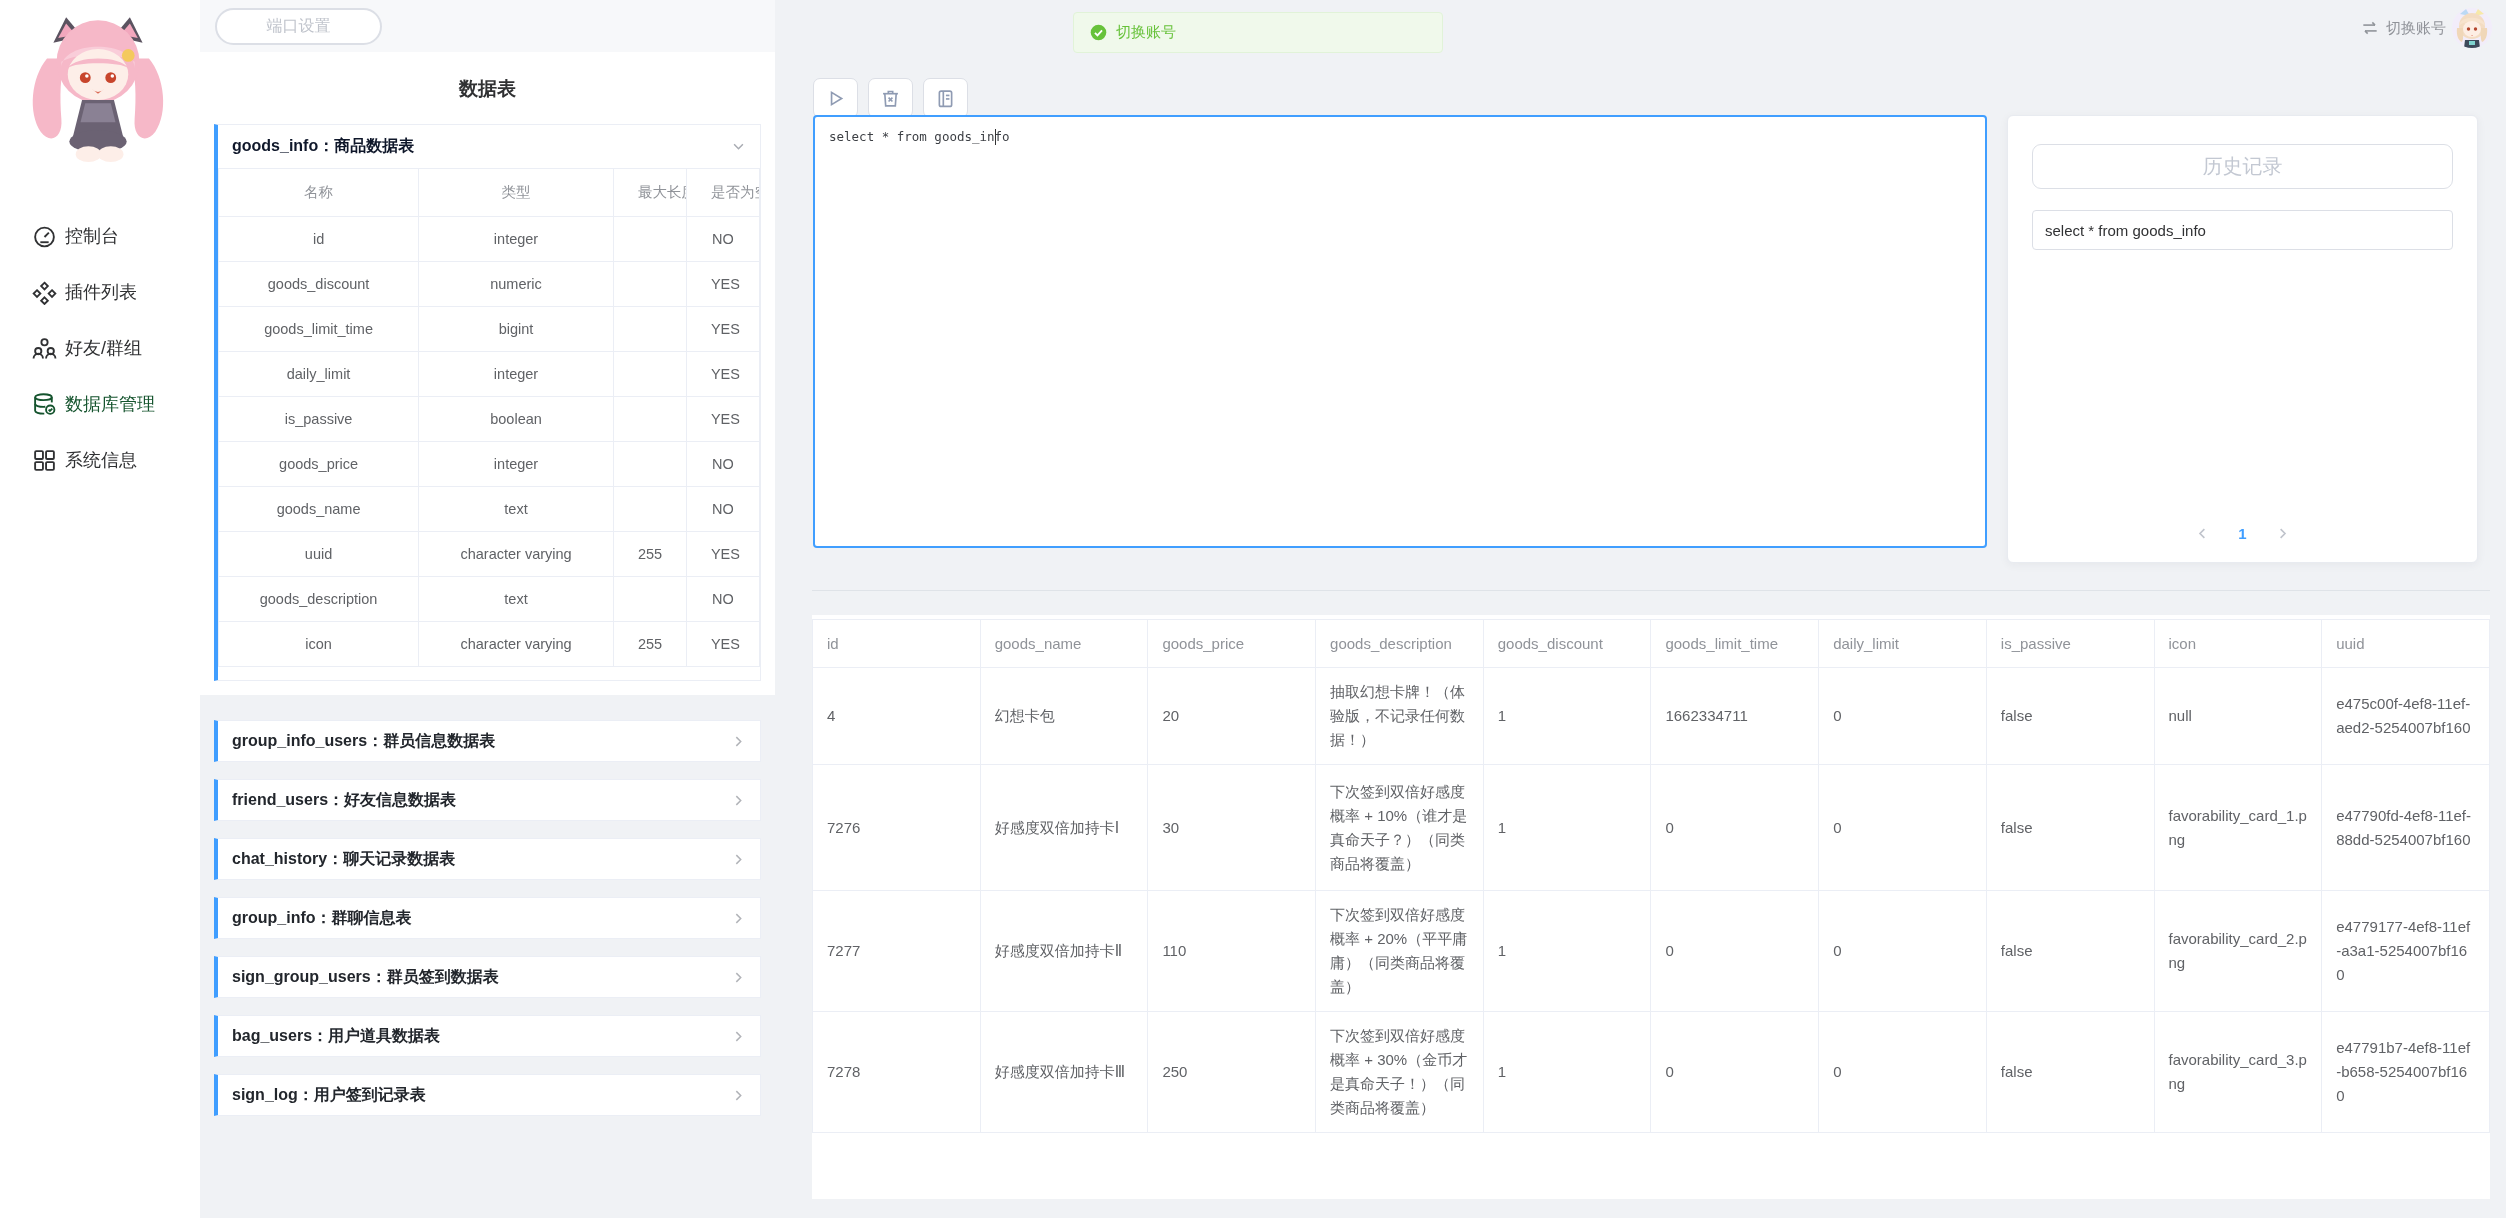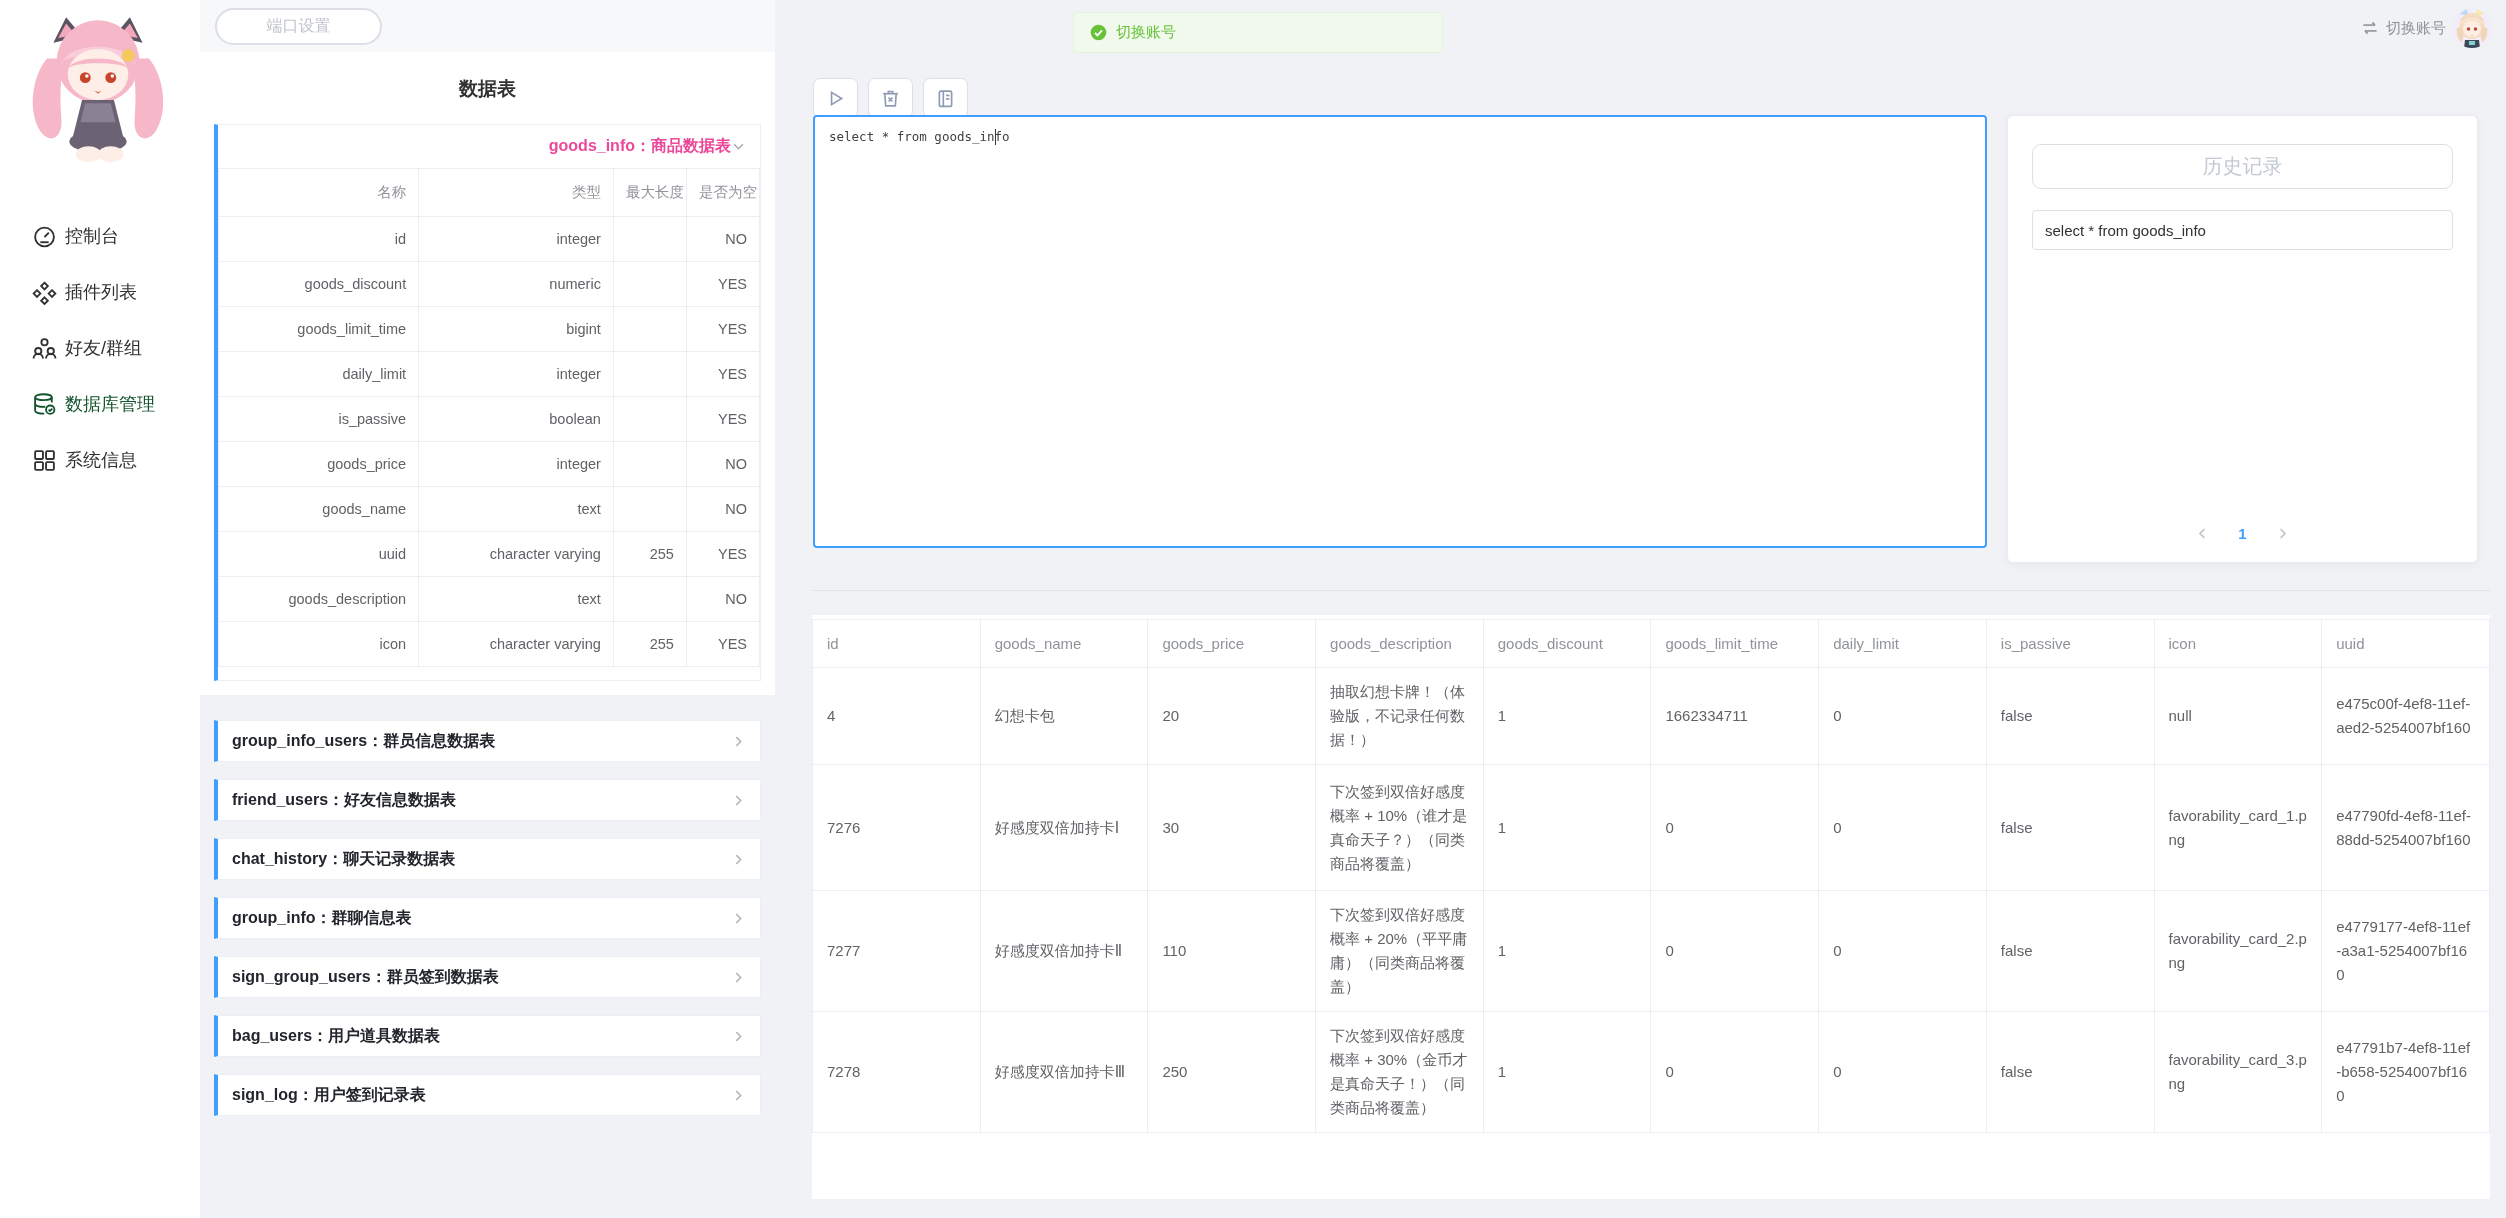--- a/index.html
+++ b/index.html
@@ -17,24 +17,24 @@
 
   
   .col2 { position:absolute; left:200px; top:0; width:575px; height:1218px; background:#f0f2f5; overflow:hidden; }
   .port-row { height:52px; background:#f7f8fa; display:flex; align-items:center; padding-left:15px; }
   .port-input { width:167px; height:37px; border:2px solid #dcdfe6; border-radius:20px; background:#fff; text-align:center; font-size:16px; color:#606266; outline:none; }
   .port-input::placeholder { color:#c0c4cc; }
   .magic-row { height:56px; background:#eef0f4; border-bottom:1px solid #e2e5ea; display:flex; align-items:center; justify-content:center; gap:3px; color:#a8abb2; font-size:14px; }
   .tables-white { background:#fff; padding-bottom:14px; }
   .tables-title { text-align:center; font-size:19px; font-weight:bold; color:#303133; padding:24px 0 22px; }
   .panel { margin:0 14px; background:#fff; border:1px solid #ebeef5; border-left:4px solid #409eff; }
-  .panel-head { display:flex; align-items:center; justify-content:flex-end; padding:11px 14px; font-size:16px; font-weight:bold; color:#ec4899; cursor:pointer; }
+  .panel-head { display:flex; align-items:center; justify-content:space-between; padding:11px 14px; font-size:16px; font-weight:bold; color:#0f172a; cursor:pointer; }
   .panel-head svg { width:15px; height:15px; color:#a8abb2; }
   .schema-table { width:calc(100% - 0px); border-collapse:collapse; table-layout:fixed; font-size:14.5px; margin-bottom:13px; }
-  .schema-table th, .schema-table td { border:1px solid #ebeef5; padding:14px 12px; text-align:right; overflow:hidden; white-space:nowrap; }
+  .schema-table th, .schema-table td { border:1px solid #ebeef5; padding:14px 24px; text-align:center; overflow:hidden; white-space:nowrap; }
   .schema-table th { color:#909399; font-weight:normal; }
   .schema-table td { color:#606266; }
   .schema-table .c0 { width:37%; } .schema-table .c1 { width:36%; }
   .schema-table .c2 { width:13.5%; } .schema-table .c3 { width:13.5%; }
   .collapsed-list { padding-top:25px;text-align:right; }
   .panel.collapsed { margin-bottom:17px; height:42px; display:flex; align-items:center; justify-content:space-between; padding:0 14px; font-size:16px; font-weight:bold; color:#22262c; cursor:pointer; }
   .panel.collapsed svg { width:15px; height:15px; color:#b1b3b8; }
 
   
   .toast { position:absolute; left:1073px; top:12px; width:370px; height:41px; background:#f0f9eb; border:1px solid #e1f3d8; border-radius:4px; display:flex; align-items:center; gap:9px; padding:0 16px; z-index:5; }

